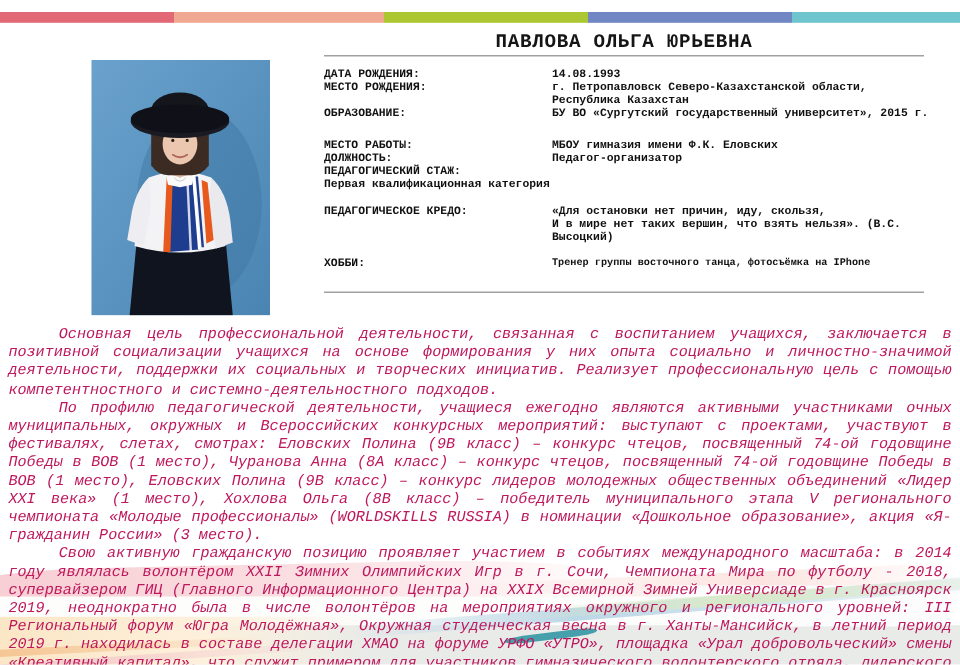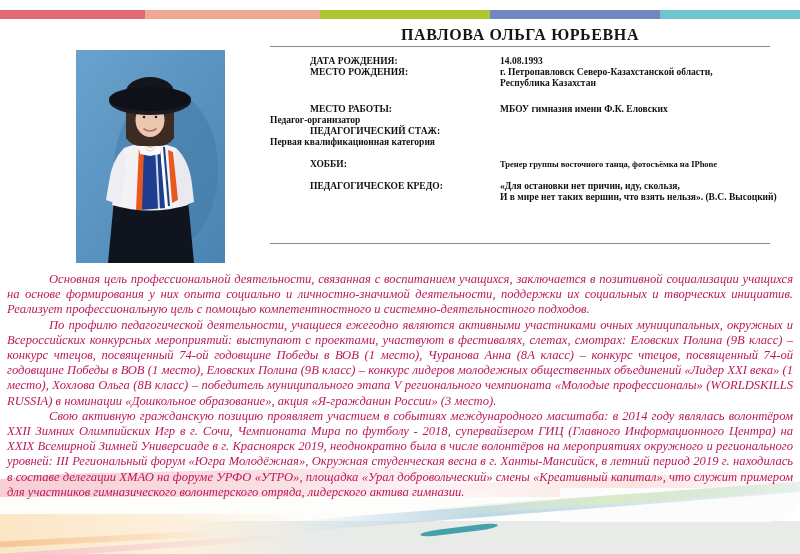--- a/index.html
+++ b/index.html
@@ -5,21 +5,21 @@
   * { box-sizing: border-box; }
   html, body { margin: 0; padding: 0; }
   body { width: 800px; height: 554px; background: #ffffff; }
 
   .slide {
     position: relative;
     width: 800px;
     height: 554px;
     background: #ffffff;
     overflow: hidden;
-    font-family: Liberation Serif, serif;
+    font-family: Liberation Mono, monospace;
     color: #111111;
   }
 
   
   .top-stripe {
     position: absolute;
     top: 10px; left: 0;
     width: 800px; height: 9px;
     display: flex;
   }
@@ -61,21 +61,21 @@
 
   
   .fields {
     position: absolute;
     left: 270px; top: 56px; width: 515px;
     font-size: 9.5px;
     font-weight: bold;
     line-height: 11px;
   }
   .row { display: flex; align-items: flex-start; }
-  .row .label { width: 190px; flex: 0 0 190px; margin-left: 40px; }
+  .row .label { width: 190px; flex: 0 0 190px; }
   .row .value { flex: 1; white-space: pre-line; }
   .gap-work   { margin-top: 15px; }
   .gap-credo  { margin-top: 11px; }
   .gap-hobby  { margin-top: 11px; }
   .value-hobby { font-size: 8.5px; }
 
   
   .bodytext {
     position: absolute;
     left: 7px; top: 272px; width: 786px;
@@ -233,42 +233,47 @@
   <div class="fields">
     <div class="row">
       <div class="label">ДАТА РОЖДЕНИЯ:</div>
       <div class="value">14.08.1993</div>
     </div>
     <div class="row">
       <div class="label">МЕСТО РОЖДЕНИЯ:</div>
       <div class="value">г. Петропавловск Северо-Казахстанской области,
 Республика Казахстан</div>
     </div>
+    <div class="row">
+      <div class="label">ОБРАЗОВАНИЕ:</div>
+      <div class="value">БУ ВО «Сургутский государственный университет», 2015 г.</div>
+    </div>
     <div class="row gap-work">
       <div class="label">МЕСТО РАБОТЫ:</div>
       <div class="value">МБОУ гимназия имени Ф.К. Еловских</div>
     </div>
     <div class="row">
+      <div class="label">ДОЛЖНОСТЬ:</div>
       <div class="value">Педагог-организатор</div>
     </div>
     <div class="row">
       <div class="label">ПЕДАГОГИЧЕСКИЙ СТАЖ:</div>
     </div>
     <div class="row">
       <div class="value">Первая квалификационная категория</div>
-    </div>
-    <div class="row gap-hobby">
-      <div class="label">ХОББИ:</div>
-      <div class="value value-hobby">Тренер группы восточного танца, фотосъёмка на IPhone</div>
     </div>
     <div class="row gap-credo">
       <div class="label">ПЕДАГОГИЧЕСКОЕ КРЕДО:</div>
       <div class="value">«Для остановки нет причин, иду, скользя,
 И в мире нет таких вершин, что взять нельзя». (В.С. Высоцкий)</div>
     </div>
+    <div class="row gap-hobby">
+      <div class="label">ХОББИ:</div>
+      <div class="value value-hobby">Тренер группы восточного танца, фотосъёмка на IPhone</div>
+    </div>
   </div>
 
   <div class="hr hr-bottom"></div>
 
   <div class="bodytext">
     <p>Основная цель профессиональной деятельности, связанная с воспитанием учащихся, заключается в позитивной социализации учащихся на основе формирования у них опыта социально и личностно-значимой деятельности, поддержки их социальных и творческих инициатив. Реализует профессиональную цель с помощью компетентностного и системно-деятельностного подходов.</p>
     <p>По профилю педагогической деятельности, учащиеся ежегодно являются активными участниками очных муниципальных, окружных и Всероссийских конкурсных мероприятий: выступают с проектами, участвуют в фестивалях, слетах, смотрах: Еловских Полина (9В класс) – конкурс  чтецов, посвященный 74-ой годовщине Победы в ВОВ (1 место), Чуранова Анна (8А класс) – конкурс чтецов, посвященный 74-ой годовщине Победы в ВОВ (1 место),  Еловских Полина (9В класс) – конкурс лидеров молодежных общественных объединений «Лидер XXI века» (1 место), Хохлова Ольга (8В класс) – победитель муниципального этапа V регионального чемпионата «Молодые профессионалы» (WORLDSKILLS RUSSIA) в номинации «Дошкольное образование», акция «Я-гражданин России» (3 место).</p>
     <p>Свою активную гражданскую позицию проявляет участием в событиях международного масштаба: в 2014 году являлась волонтёром XXII Зимних Олимпийских Игр в г. Сочи, Чемпионата Мира по футболу  - 2018, супервайзером ГИЦ (Главного Информационного Центра) на XXIX Всемирной Зимней Универсиаде в г. Красноярск 2019, неоднократно была в числе волонтёров на мероприятиях окружного и регионального уровней: III Региональный форум «Югра Молодёжная», Окружная студенческая весна в г. Ханты-Мансийск, в летний период 2019 г. находилась в составе делегации ХМАО на форуме УРФО «УТРО», площадка «Урал добровольческий» смены «Креативный капитал», что служит примером для участников гимназического волонтерского отряда,  лидерского актива гимназии.</p>
   </div>
 

